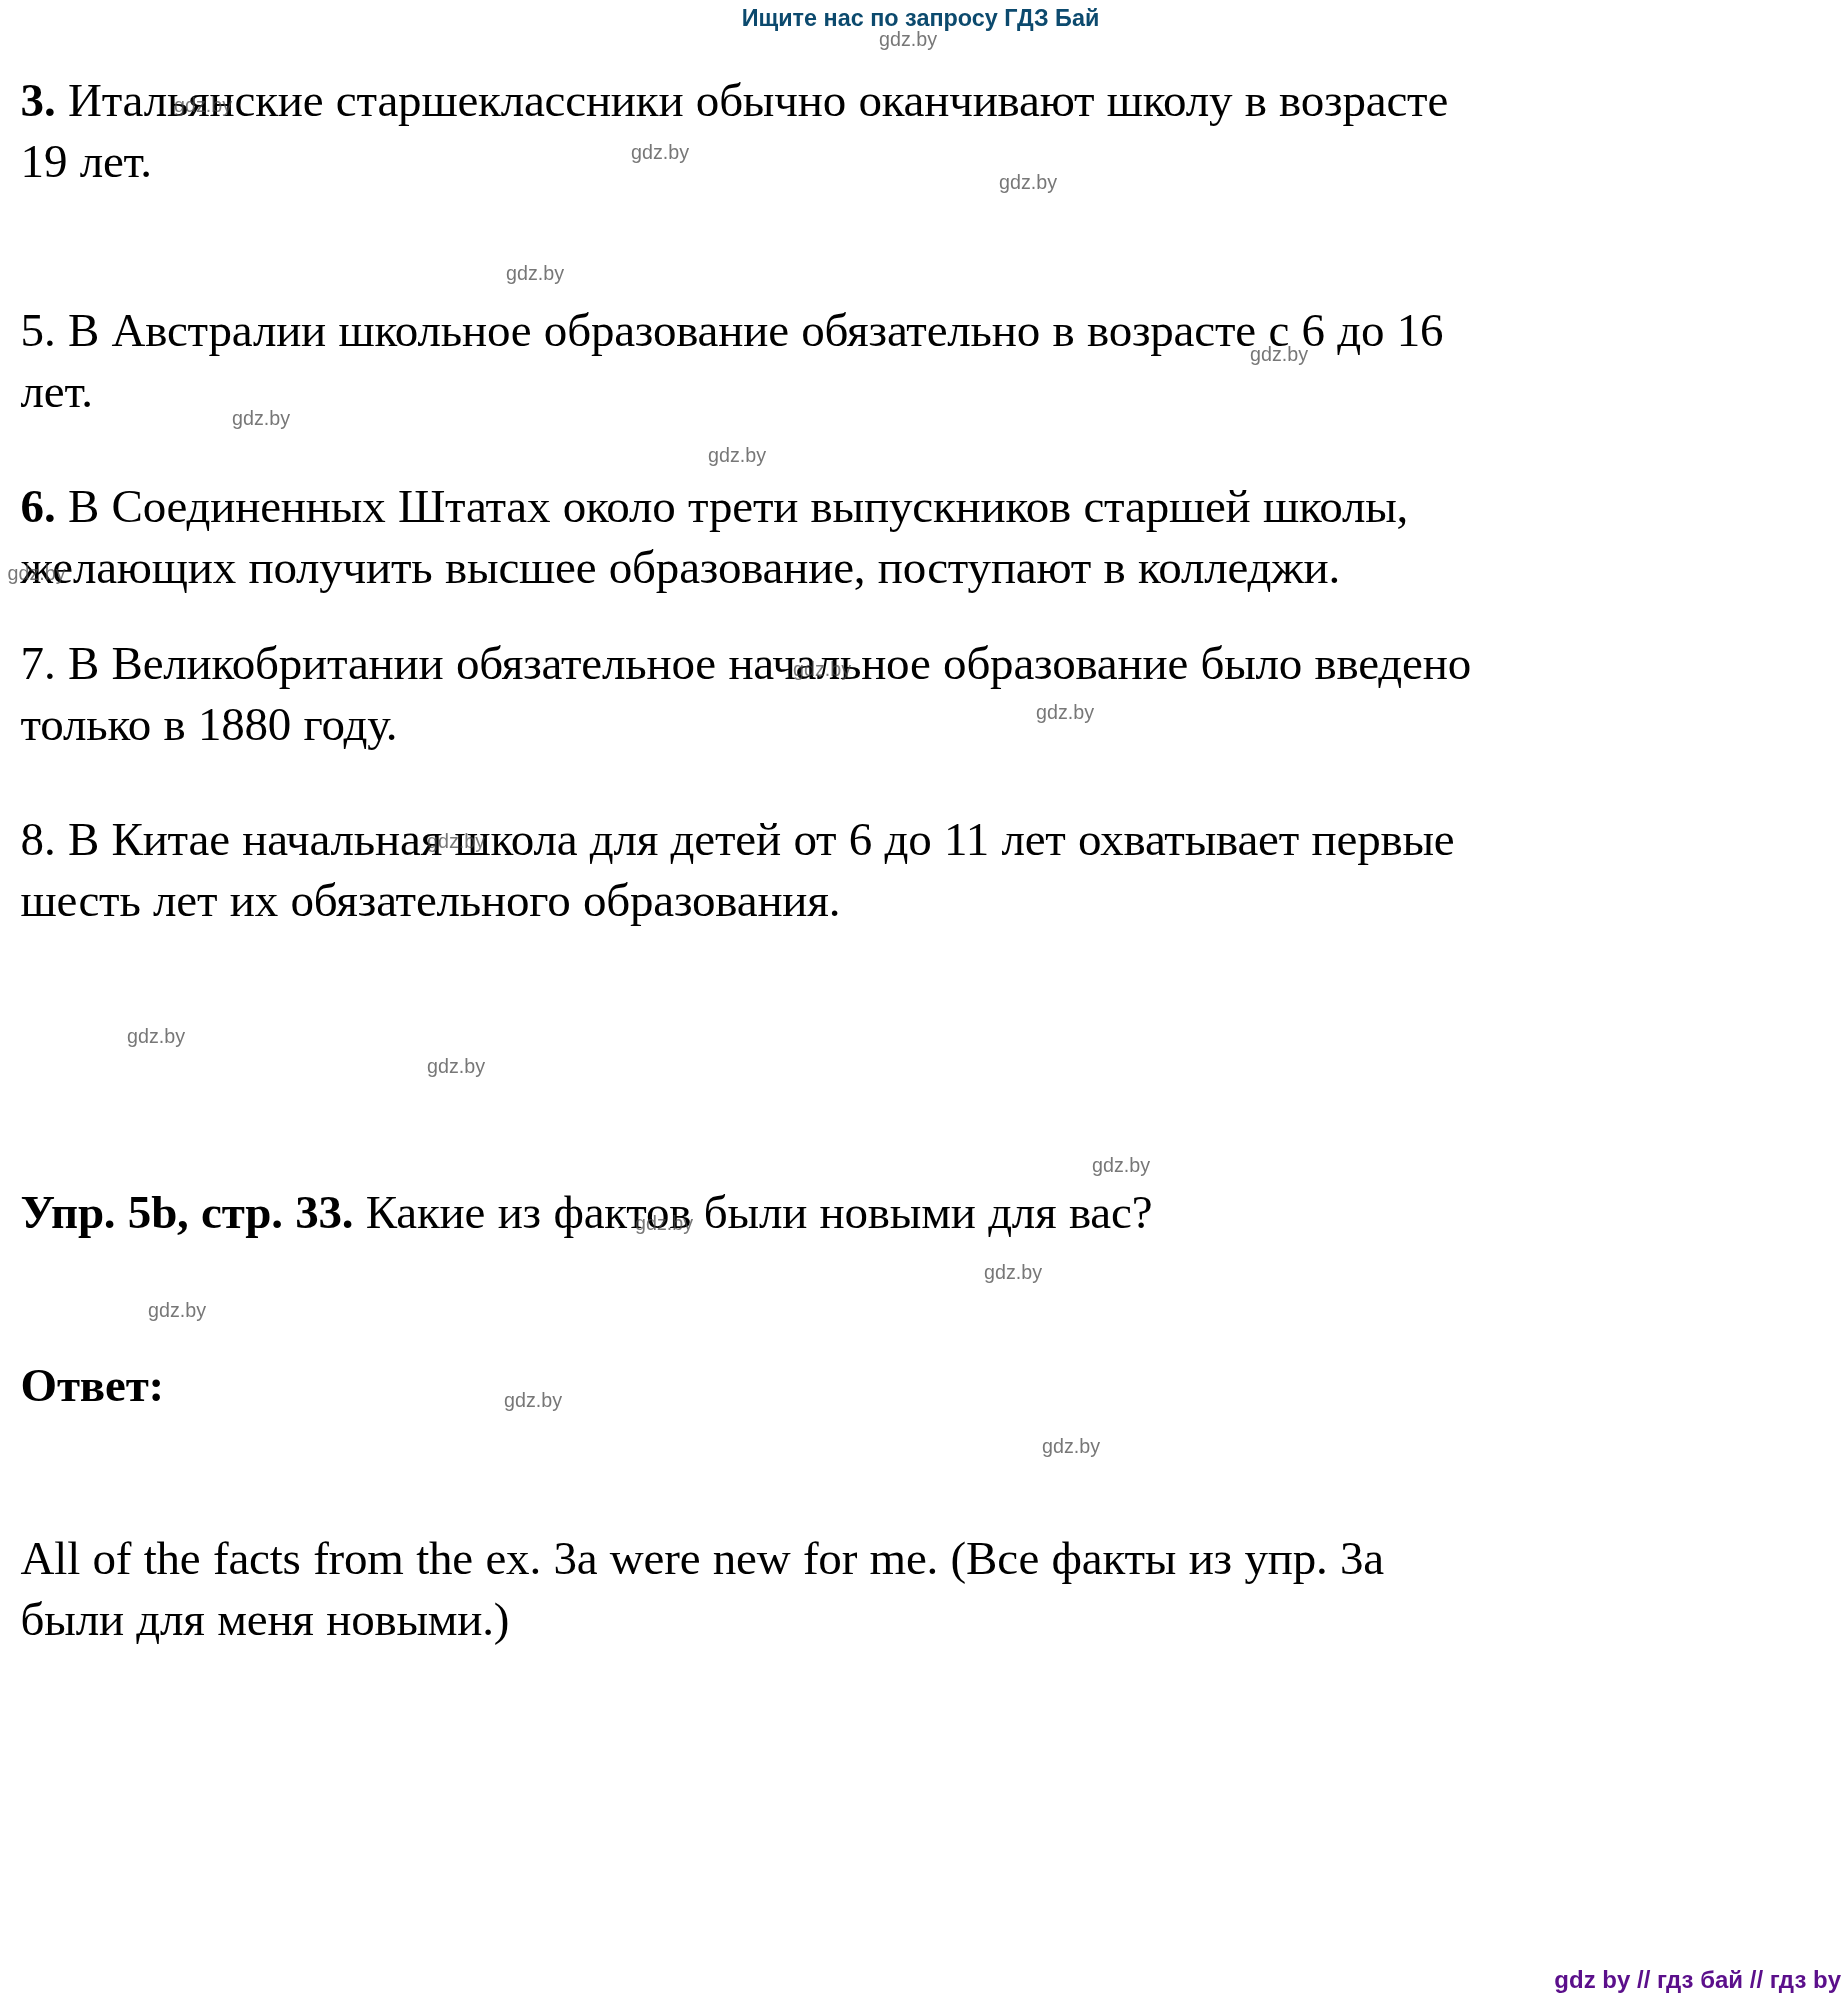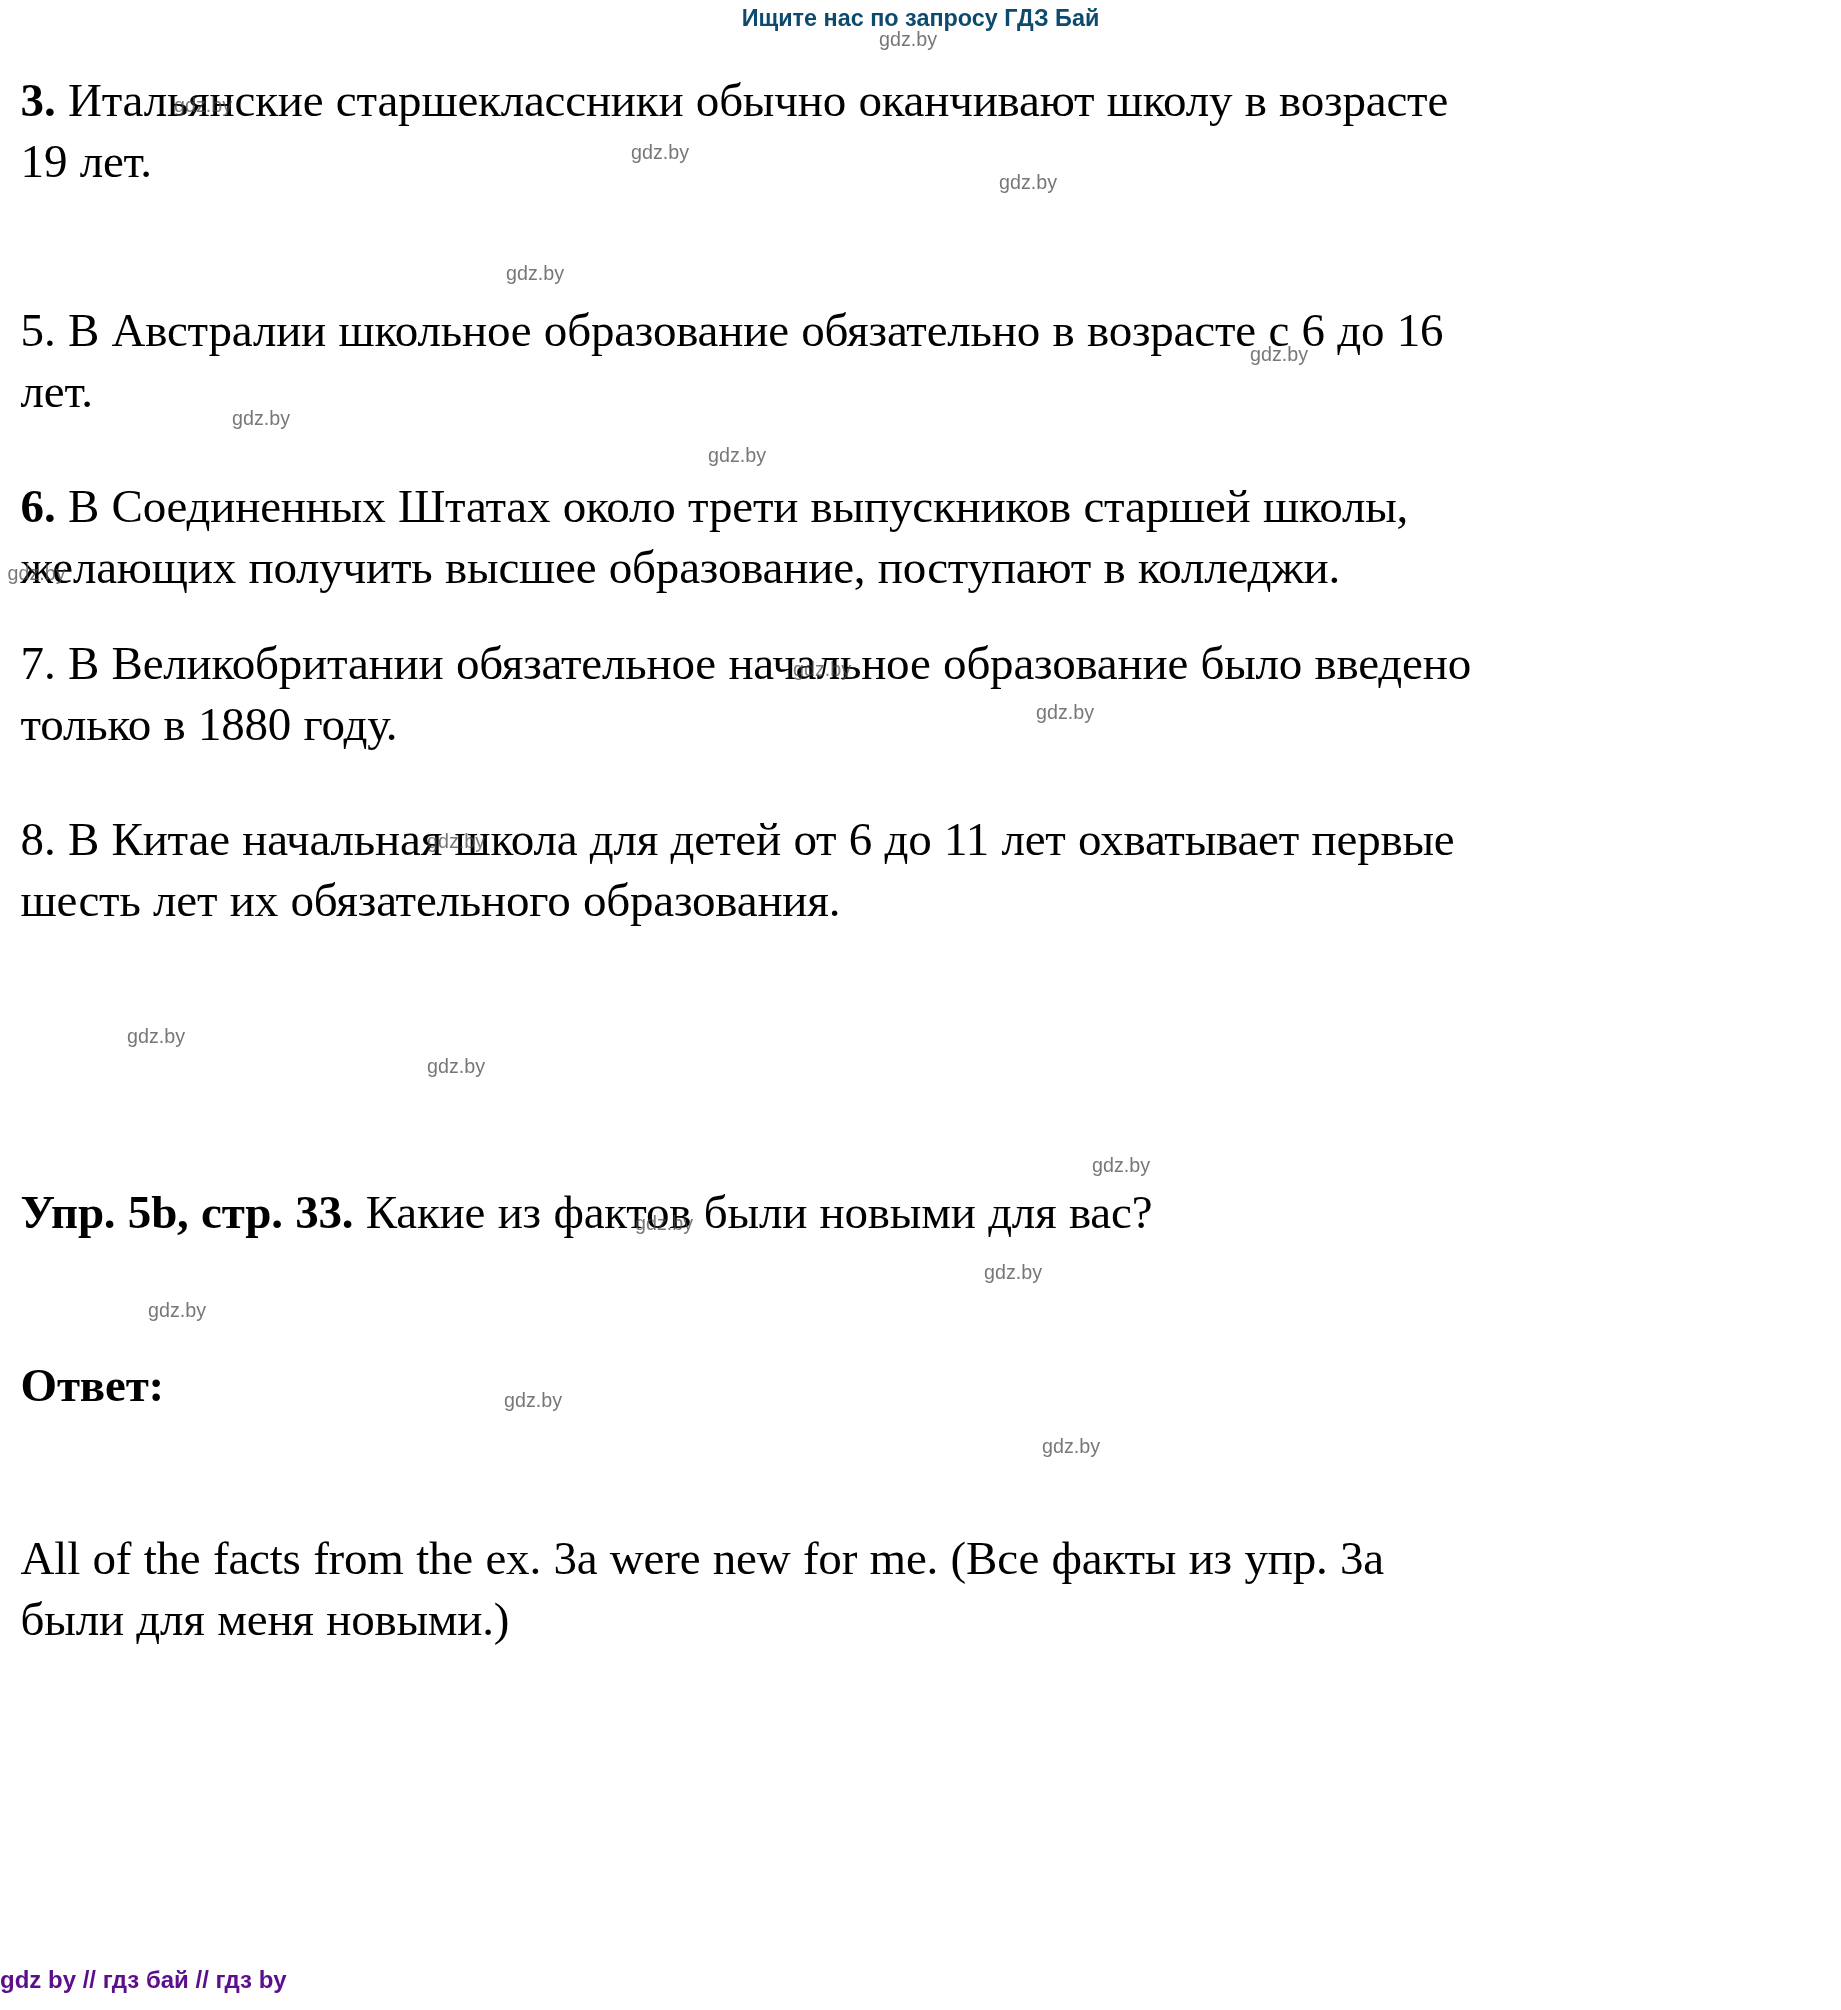--- a/index.html
+++ b/index.html
@@ -76,21 +76,21 @@
     pointer-events: none;
     user-select: none;
   }
 
   
   .footer {
     position: absolute;
     left: 0;
     bottom: 17px;
     width: 1841px;
-    text-align: left;
+    text-align: right;
   }
   .footer .footer-text {
     font-family: "Liberation Sans", "DejaVu Sans", sans-serif;
     font-size: 24px;
     font-weight: bold;
     color: #5b0f8b;
     white-space: nowrap;
   }
 </style>
 </head>

